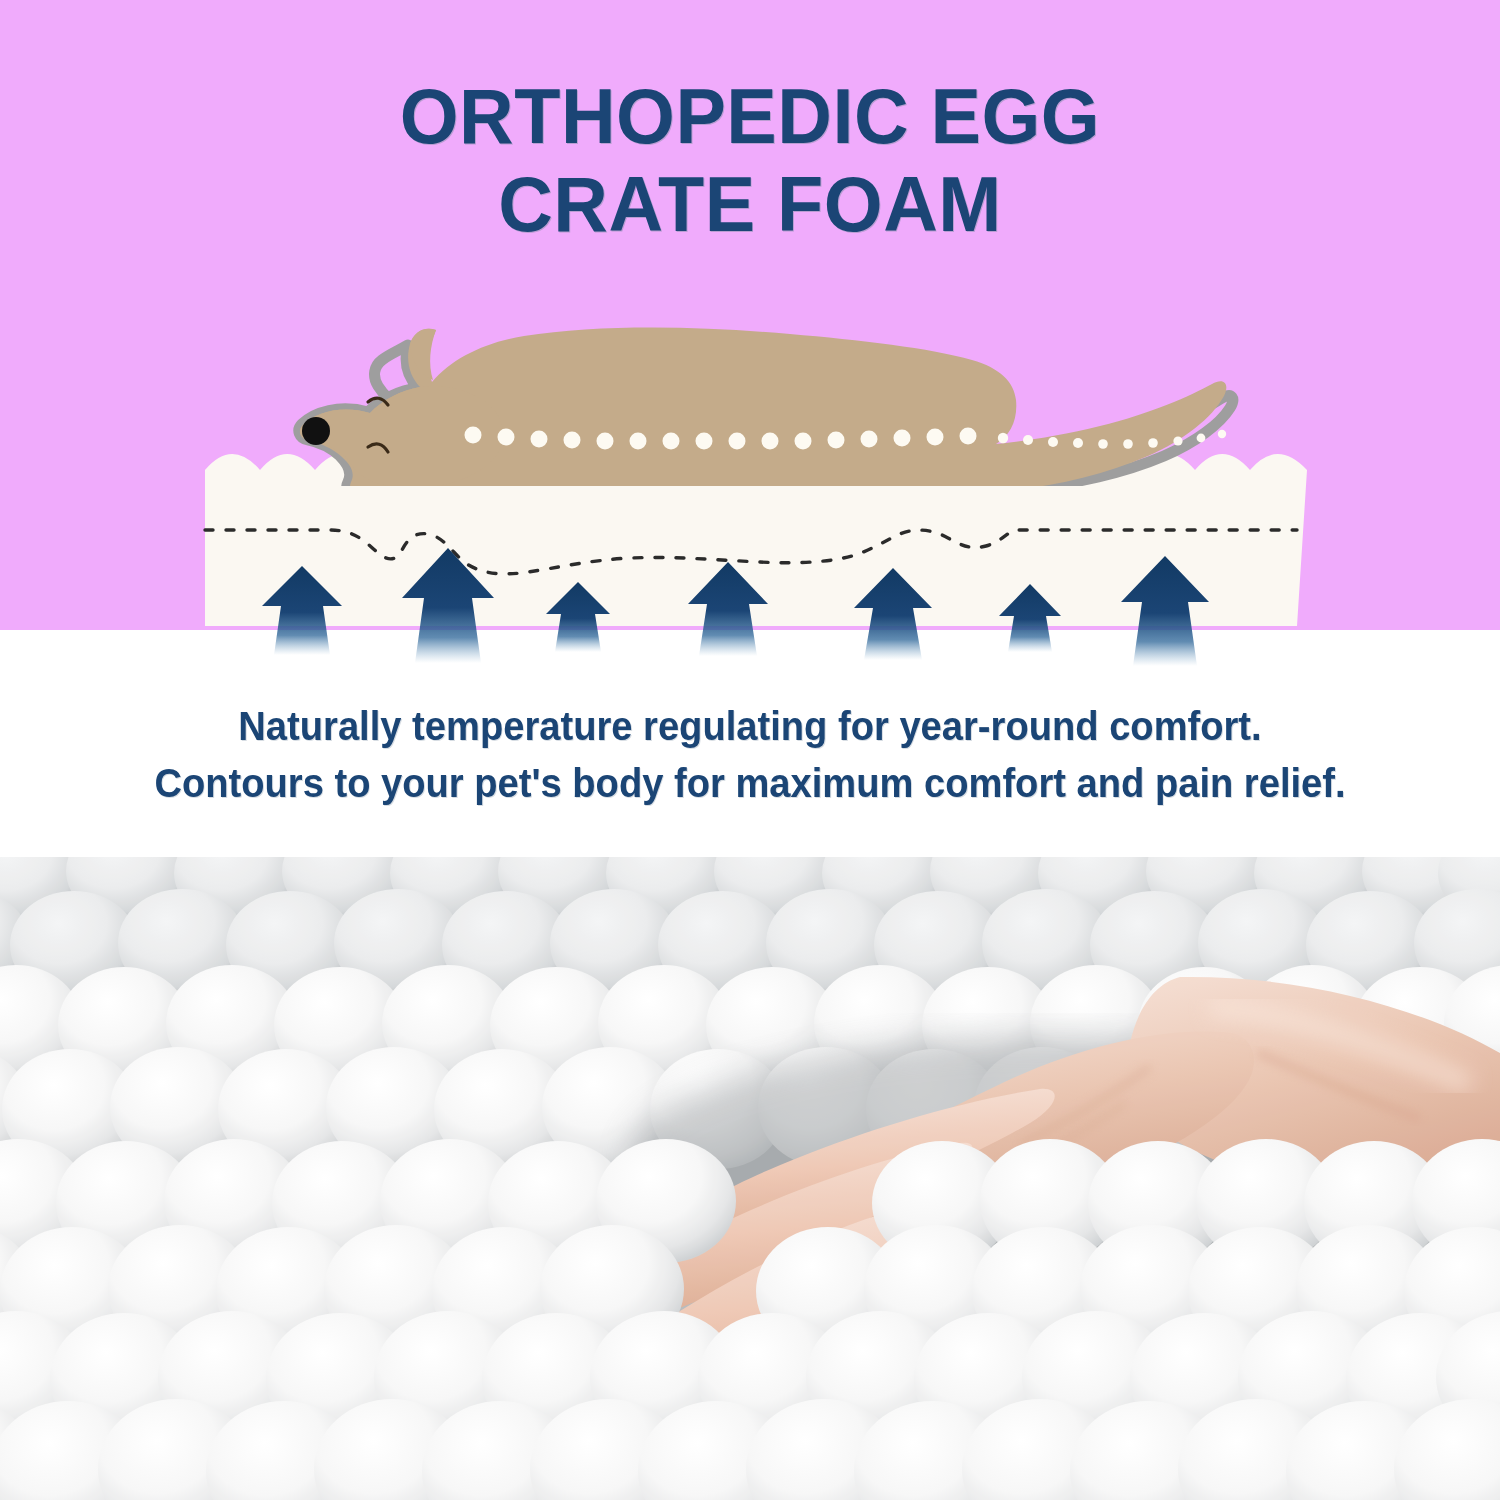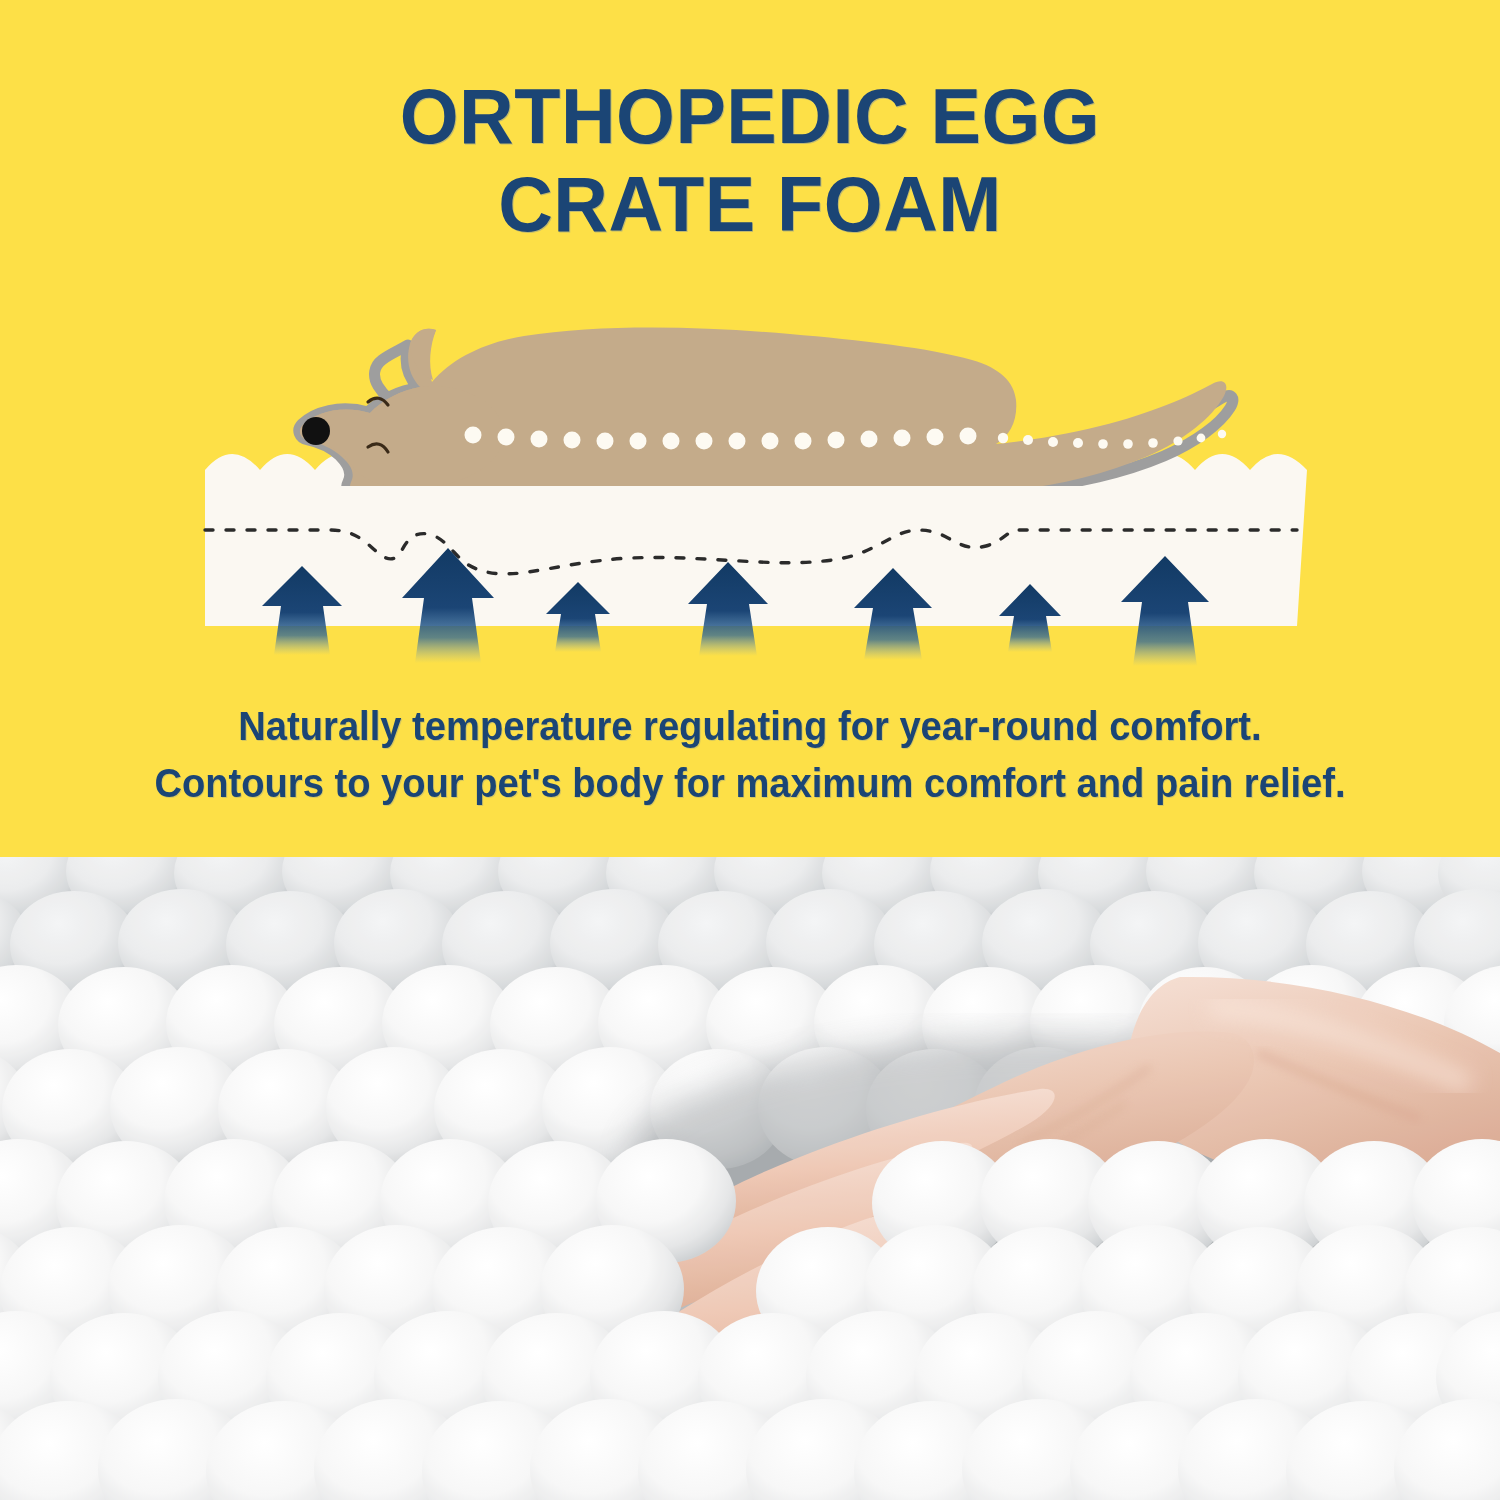--- a/index.html
+++ b/index.html
@@ -15,22 +15,22 @@
     overflow: hidden;
     font-family: "Liberation Sans", sans-serif;
   }
 
   
   #top-panel {
     position: absolute;
     left: 0;
     top: 0;
     width: 1500px;
-    height: 857px;
-    background: #fde047;
+    height: 630px;
+    background: #f0abfc;
   }
 
   #headline {
     position: absolute;
     left: 0;
     top: 72px;
     width: 1500px;
     text-align: center;
     color: #1b4575;
     font-family: "Liberation Sans Narrow", "Liberation Sans", sans-serif;

